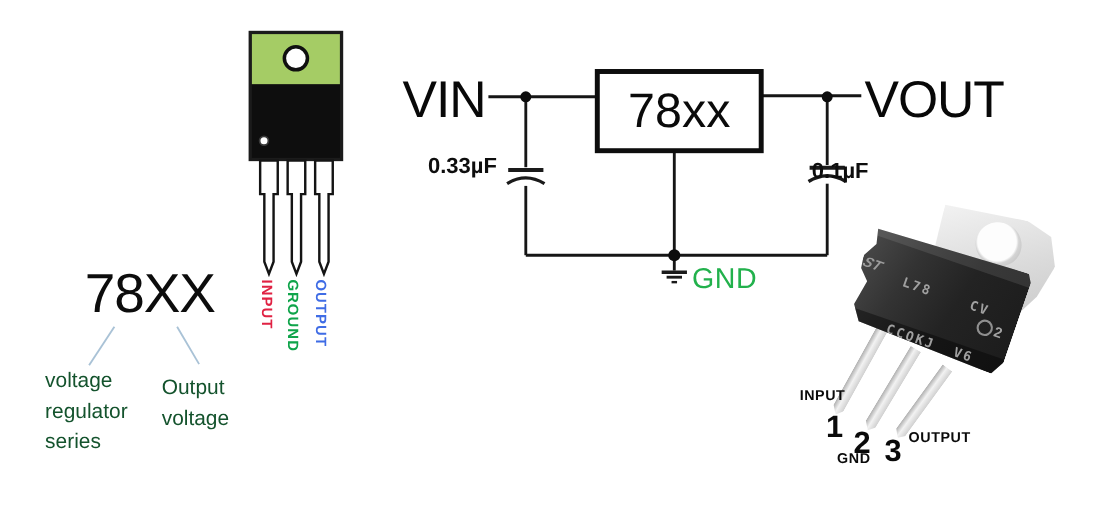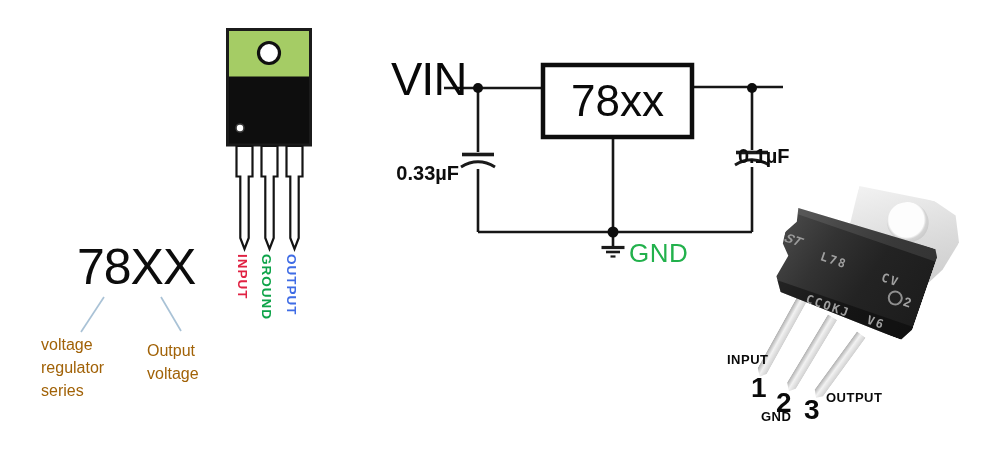--- a/index.html
+++ b/index.html
@@ -5,32 +5,32 @@
   html,body{margin:0;padding:0;background:#fff;}
   .canvas{
     position:relative;width:1000px;height:460px;background:#ffffff;overflow:hidden;
     font-family:"Liberation Sans",sans-serif;color:#111;
   }
   .overlay{position:absolute;left:0;top:0;width:1000px;height:460px;}
   .abs{position:absolute;}
 
   
   .part-number{left:77px;top:238px;font-size:50px;letter-spacing:-1px;color:#0c0c0c;}
-  .annot{font-size:16px;line-height:1.45;color:#a16207;white-space:pre-line;}
+  .annot{font-size:19px;line-height:1.45;color:#14532d;white-space:pre-line;}
   .annot.series{left:41px;top:333px;}
   .annot.outputv{left:147px;top:339px;}
 
   
   .io-label{font-size:47px;color:#080808;letter-spacing:-1px;}
-  .vin{left:366px;top:51px;margin-left:25px;}
+  .vin{left:366px;top:62px;}
   .vout{left:786px;top:62px;}
   .reg-box-label{left:543px;top:65px;width:149px;height:72px;display:flex;
     align-items:center;justify-content:center;font-size:44px;color:#0a0a0a;}
   .cap-label{font-size:20px;font-weight:700;color:#0d0d0d;}
-  .cap1{left:389px;top:162px;width:70px;text-align:right;}
+  .cap1{left:389px;top:140px;width:70px;}
   .cap2{left:738px;top:145px;}
   .gnd-label{left:629px;top:238px;font-size:26px;letter-spacing:.5px;}
 
   
   .vpin{top:254px;writing-mode:vertical-rl;font-weight:700;font-size:13.5px;letter-spacing:1px;}
   .vpin.in{left:235px;}
   .vpin.gd{left:259px;}
   .vpin.out{left:284px;}
 
   
@@ -126,20 +126,21 @@
 regulator
 series</div>
   <div class="abs annot outputv">Output
 voltage</div>
 
   <div class="abs vpin in" style="color:#e02243">INPUT</div>
   <div class="abs vpin gd" style="color:#0fa44a">GROUND</div>
   <div class="abs vpin out" style="color:#3f6ce5">OUTPUT</div>
 
   <div class="abs io-label vin">VIN</div>
+  <div class="abs io-label vout">VOUT</div>
   <div class="abs reg-box-label">78xx</div>
   <div class="abs cap-label cap1">0.33µF</div>
   <div class="abs cap-label cap2">0.1µF</div>
   <div class="abs gnd-label" style="color:#22b14c">GND</div>
 
   <div class="abs ppin p1"></div>
   <div class="abs ppin p2"></div>
   <div class="abs ppin p3"></div>
 
   <div class="abs tab">

